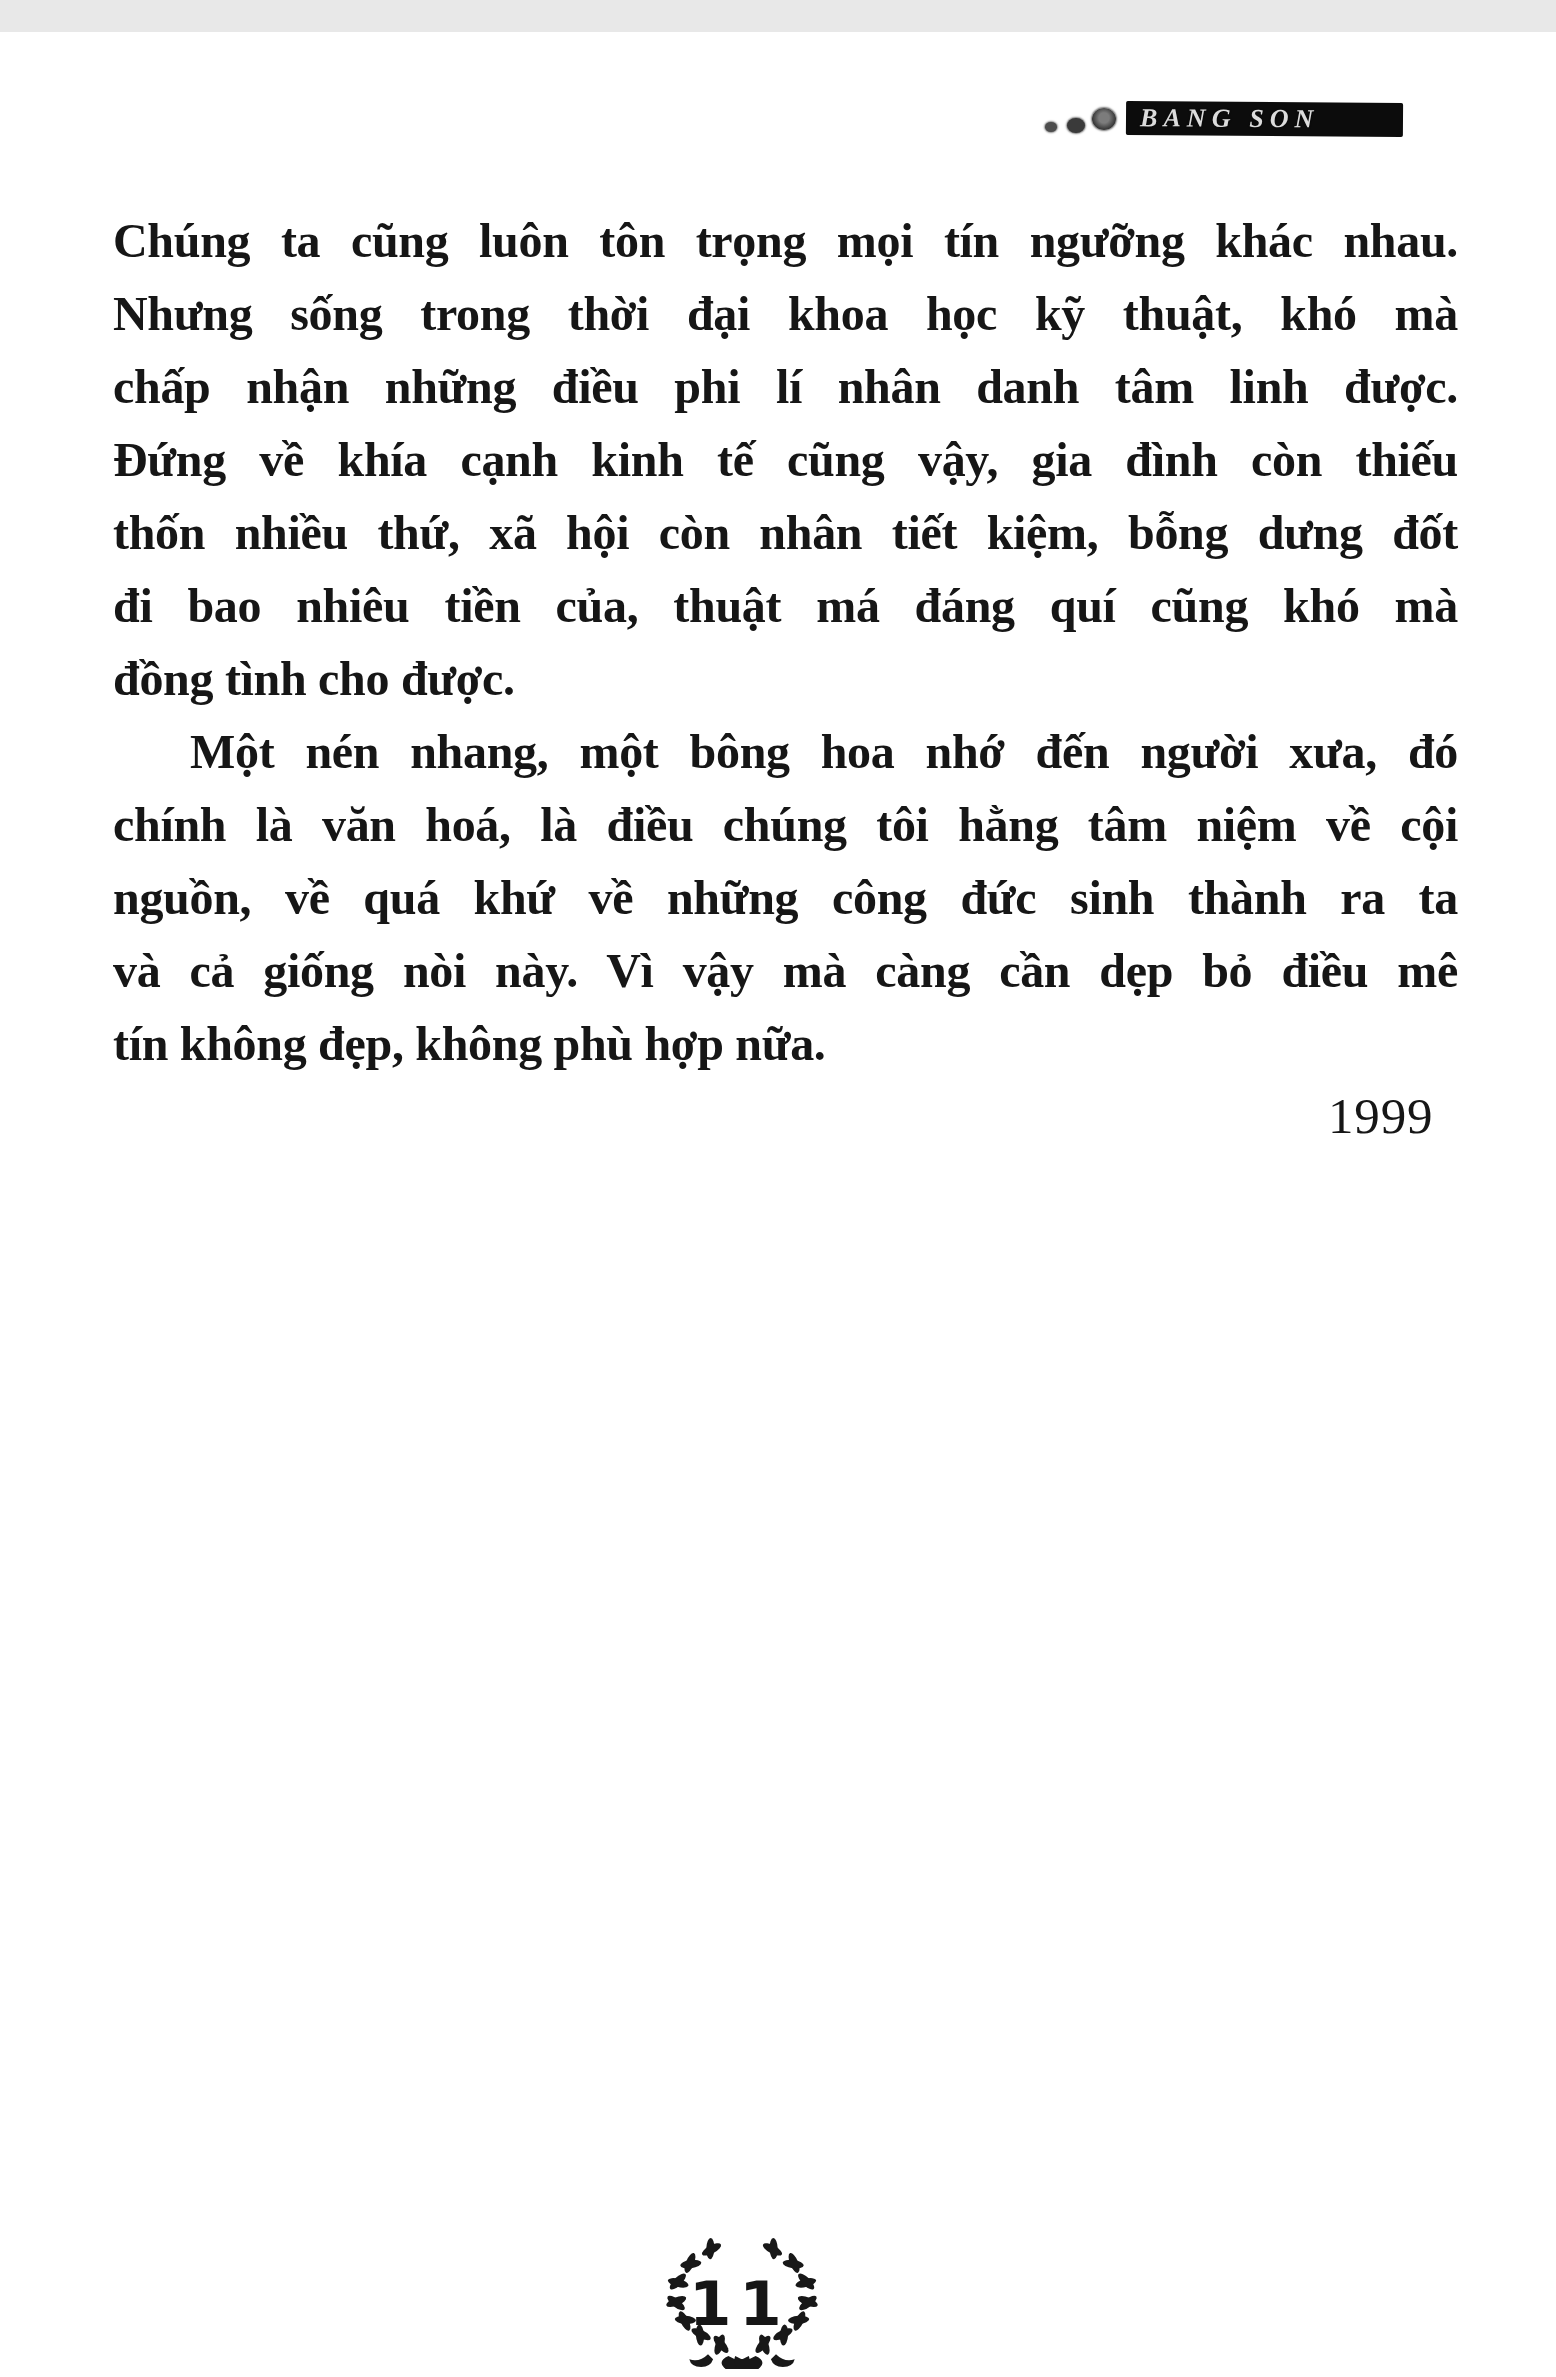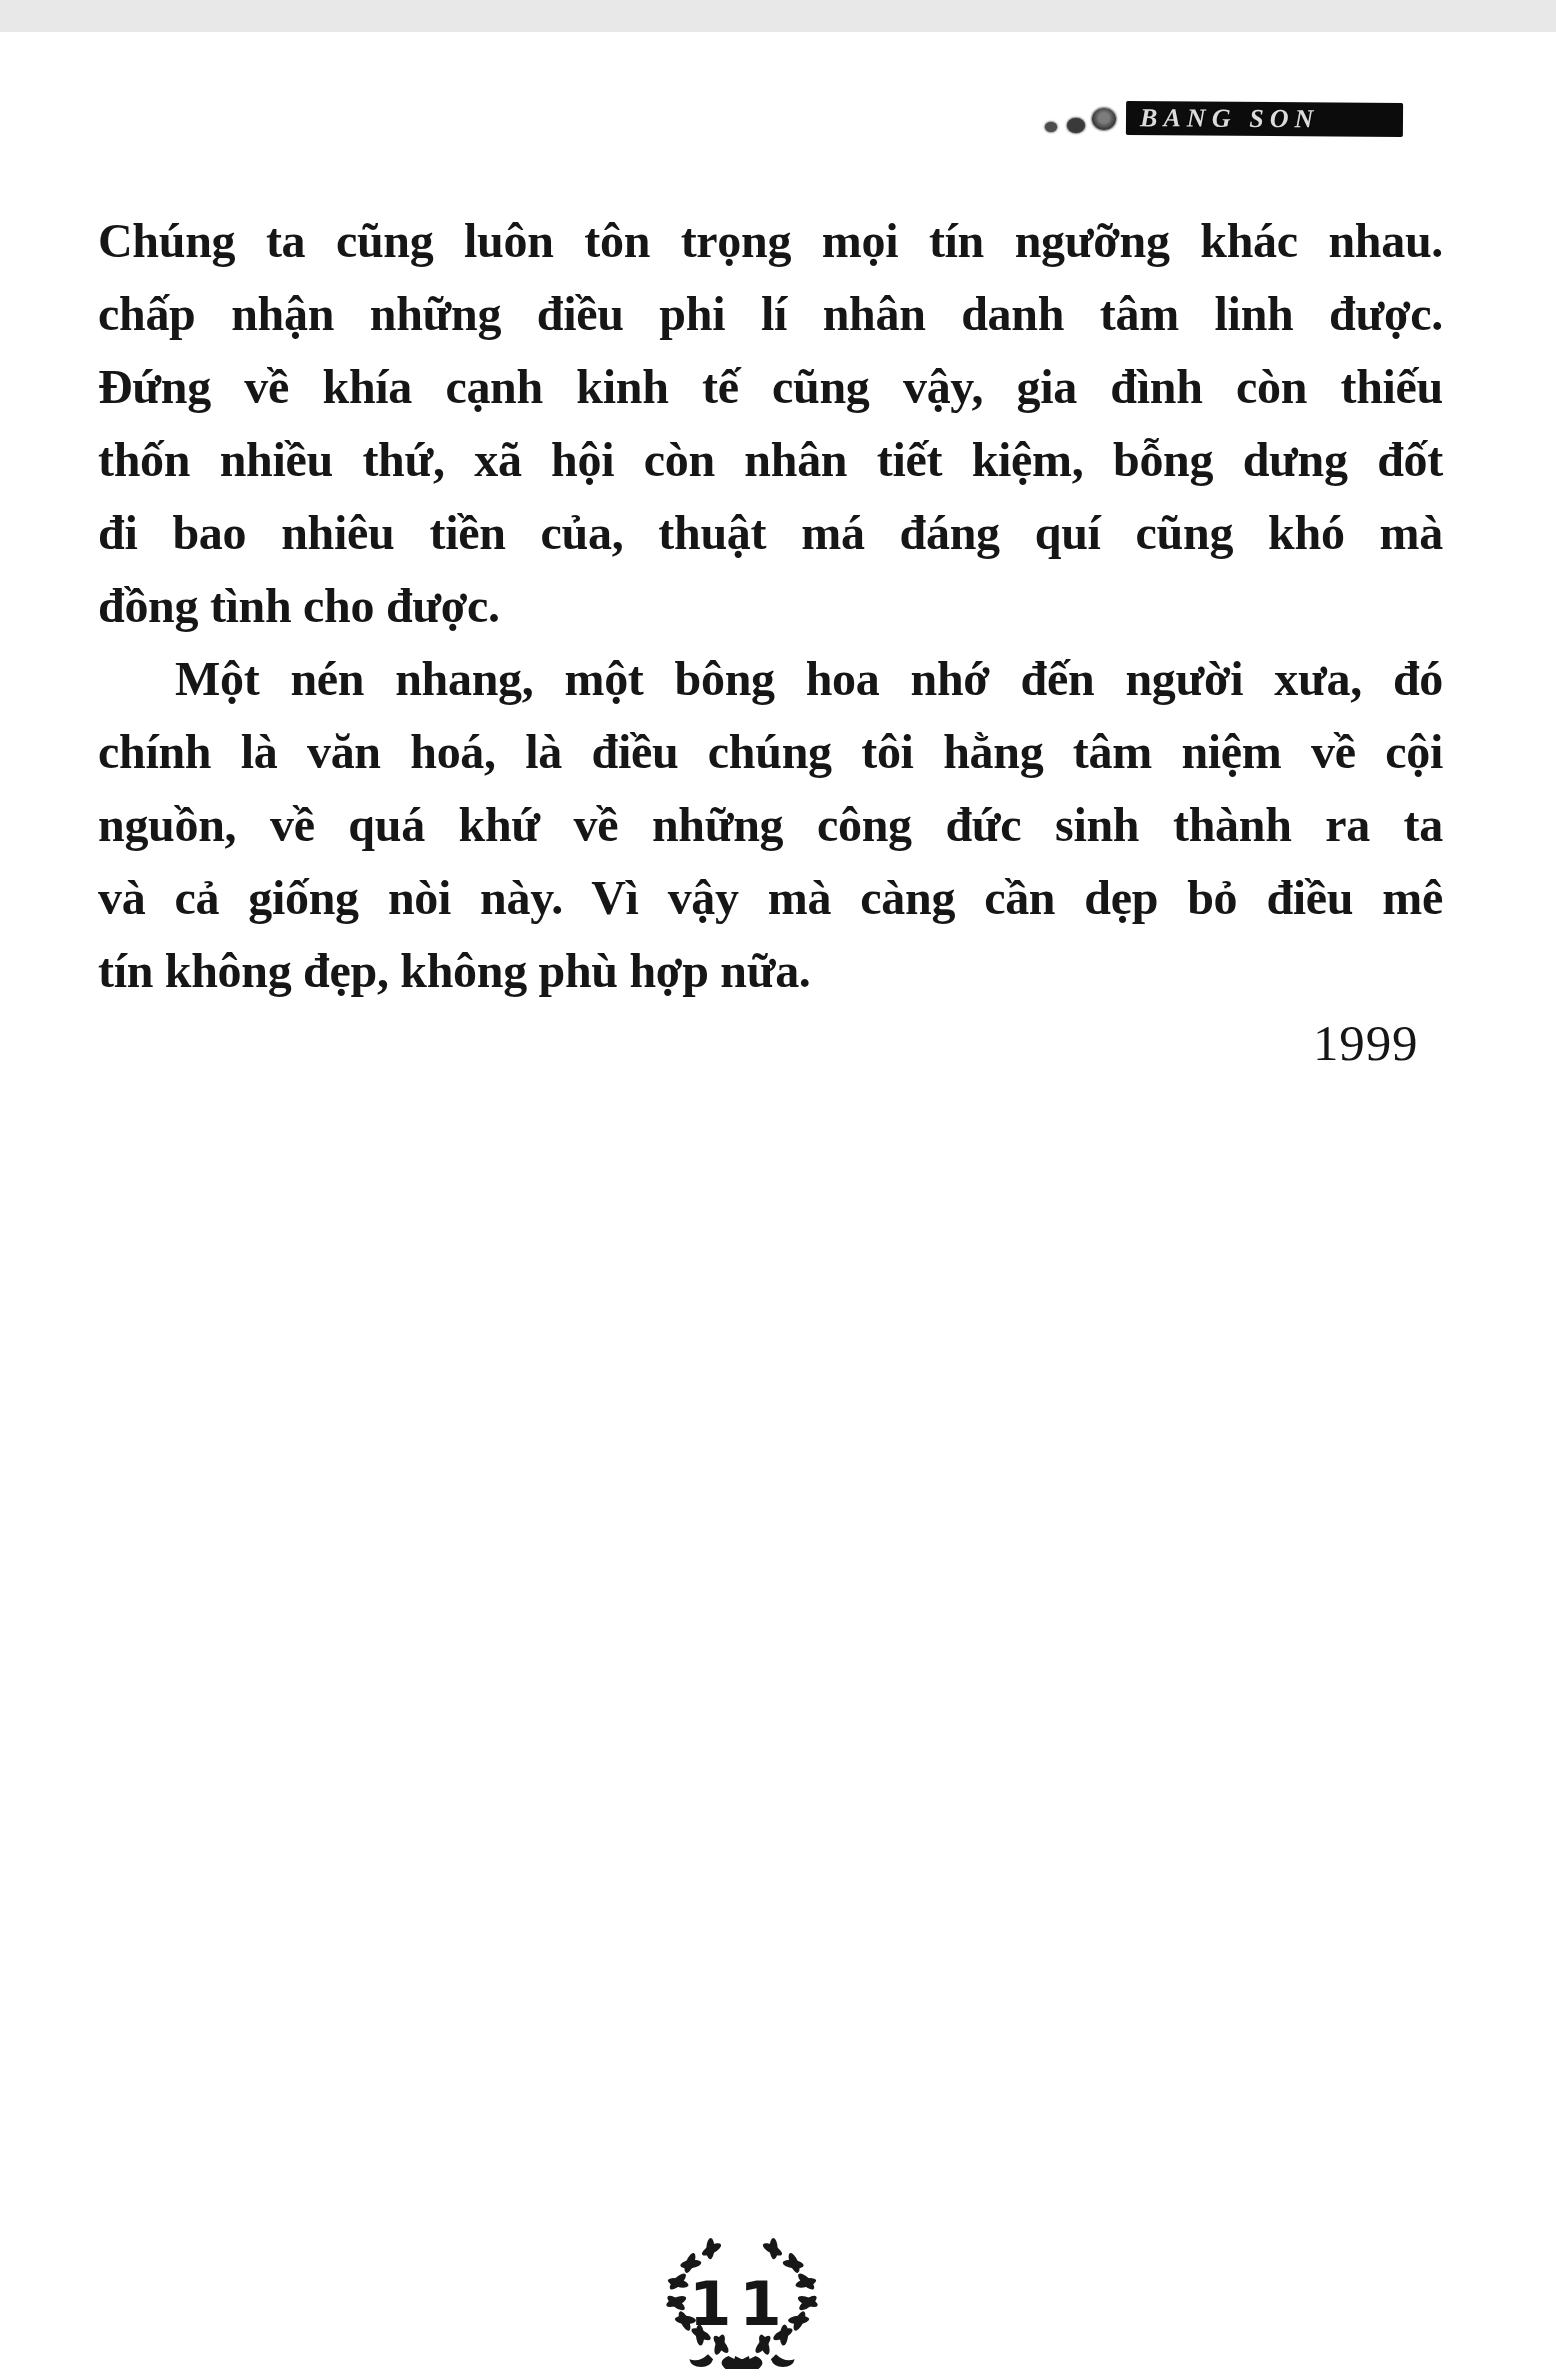--- a/index.html
+++ b/index.html
@@ -41,21 +41,21 @@
     letter-spacing: 6.1px;
     color: #dcdcdc;
     padding-left: 14px;
     text-shadow: 0 0 1.8px #0c0c0c, 0.9px 0.9px 0 #0c0c0c;
     white-space: nowrap;
   }
 
   
   .body-text {
     position: absolute;
-    left: 98px;
+    left: 113px;
     top: 172px;
     width: 1345px;
     color: #161616;
     font-size: 48px;
     font-weight: bold;
     line-height: 73px;
     letter-spacing: -0.3px;
   }
   .line {
     text-align: justify;
@@ -104,20 +104,21 @@
     <span class="hdr-dot d1"></span>
     <span class="hdr-dot d2"></span>
     <span class="hdr-dot d3"></span>
     <div class="author-bar">
       <span class="author">BANG SON</span>
     </div>
   </div>
 
   <div class="body-text">
     <div class="line">Chúng ta cũng luôn tôn trọng mọi tín ngưỡng khác nhau.</div>
+    <div class="line">Nhưng sống trong thời đại khoa học kỹ thuật, khó mà</div>
     <div class="line">chấp nhận những điều phi lí nhân danh tâm linh được.</div>
     <div class="line">Đứng về khía cạnh kinh tế cũng vậy, gia đình còn thiếu</div>
     <div class="line">thốn nhiều thứ, xã hội còn nhân tiết kiệm, bỗng dưng đốt</div>
     <div class="line">đi bao nhiêu tiền của, thuật má đáng quí cũng khó mà</div>
     <div class="line end">đồng tình cho được.</div>
     <div class="line indent">Một nén nhang, một bông hoa nhớ đến người xưa, đó</div>
     <div class="line">chính là văn hoá, là điều chúng tôi hằng tâm niệm về cội</div>
     <div class="line">nguồn, về quá khứ về những công đức sinh thành ra ta</div>
     <div class="line">và cả giống nòi này. Vì vậy mà càng cần dẹp bỏ điều mê</div>
     <div class="line end">tín không đẹp, không phù hợp nữa.</div>

